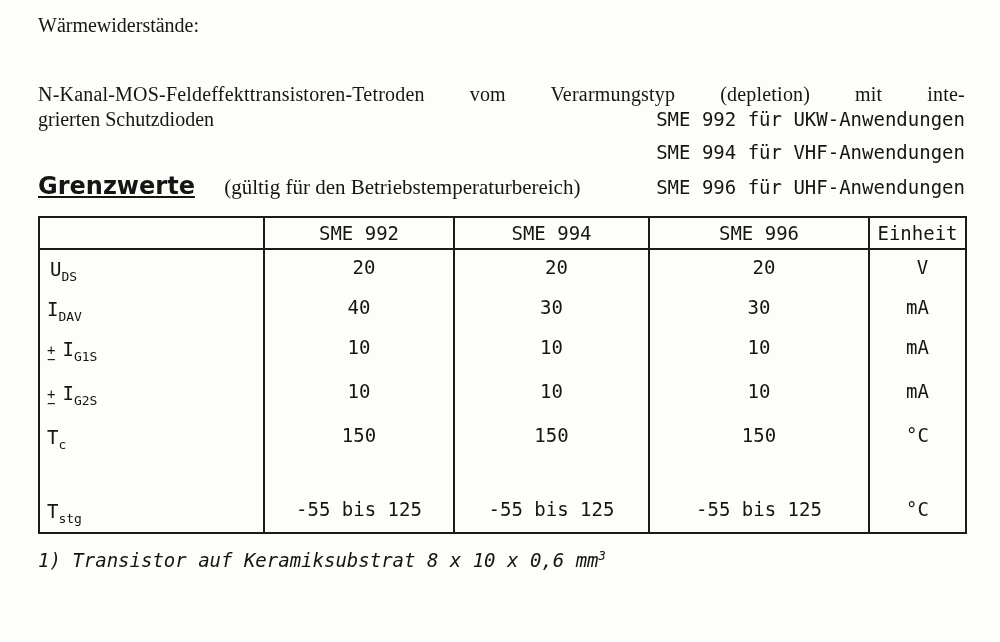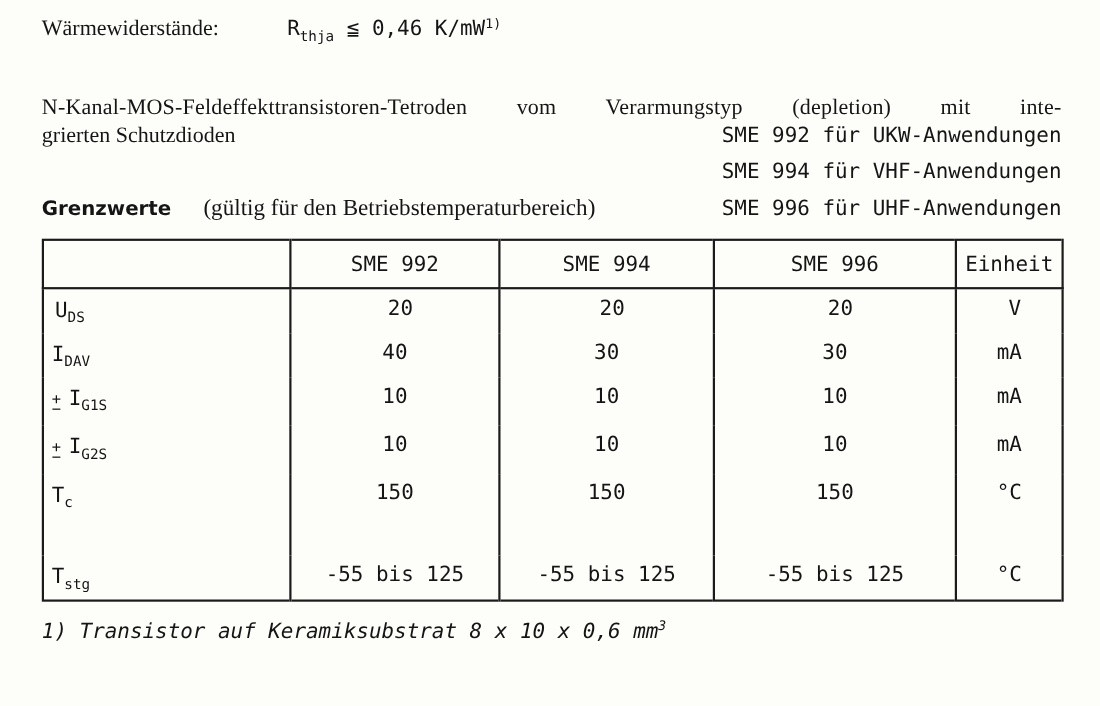--- a/index.html
+++ b/index.html
@@ -51,41 +51,42 @@
   .row4 { margin-top: 8px; }
   .variant {
     font-family: "DejaVu Sans Mono", monospace;
     font-size: 19px;
     white-space: pre;
   }
   .section-heading { white-space: nowrap; }
   .section-title {
     font-family: "DejaVu Sans", sans-serif;
     font-weight: bold;
-    font-size: 18px;
+    font-size: 24px;
+    text-decoration: underline;
   }
   .section-subtitle { font-size: 21px; margin-left: 24px; }
 
   
   table.limits {
     border-collapse: collapse;
     table-layout: fixed;
     width: 927px;
     margin-top: 16px;
     font-family: "DejaVu Sans Mono", monospace;
     font-size: 19px;
     border: 2px solid #1b1b1b;
   }
   table.limits th, table.limits td {
     border-left: 2px solid #1b1b1b;
     border-right: 2px solid #1b1b1b;
   }
   table.limits thead th {
     border-bottom: 2px solid #1b1b1b;
-    height: 44px;
+    height: 32px;
     font-weight: normal;
     text-align: center;
     vertical-align: middle;
   }
   table.limits tbody td {
     vertical-align: top;
     padding-top: 6px;
   }
   td.param { text-align: left; padding-left: 7px; line-height: 26px; }
   td.val   { text-align: center; }
@@ -117,21 +118,20 @@
     font-style: italic;
   }
 </style>
 </head>
 <body>
 
 <div class="page">
 
   <div class="thermal-row">
     <span>Wärmewiderstände:</span>
-    <span class="thermal-formula"><span>R</span><span class="sub">thja</span><span> ≦ 0,46 K/mW</span><span class="sup">1)</span></span>
   </div>
 
   <div class="intro">
     <div class="intro-line1">N-Kanal-MOS-Feldeffekttransistoren-Tetroden vom Verarmungstyp (depletion) mit inte-</div>
     <div class="row-split row2">
       <span>grierten Schutzdioden</span>
       <span class="variant">SME 992 für UKW-Anwendungen</span>
     </div>
     <div class="row3">
       <span class="variant">SME 994 für VHF-Anwendungen</span>

